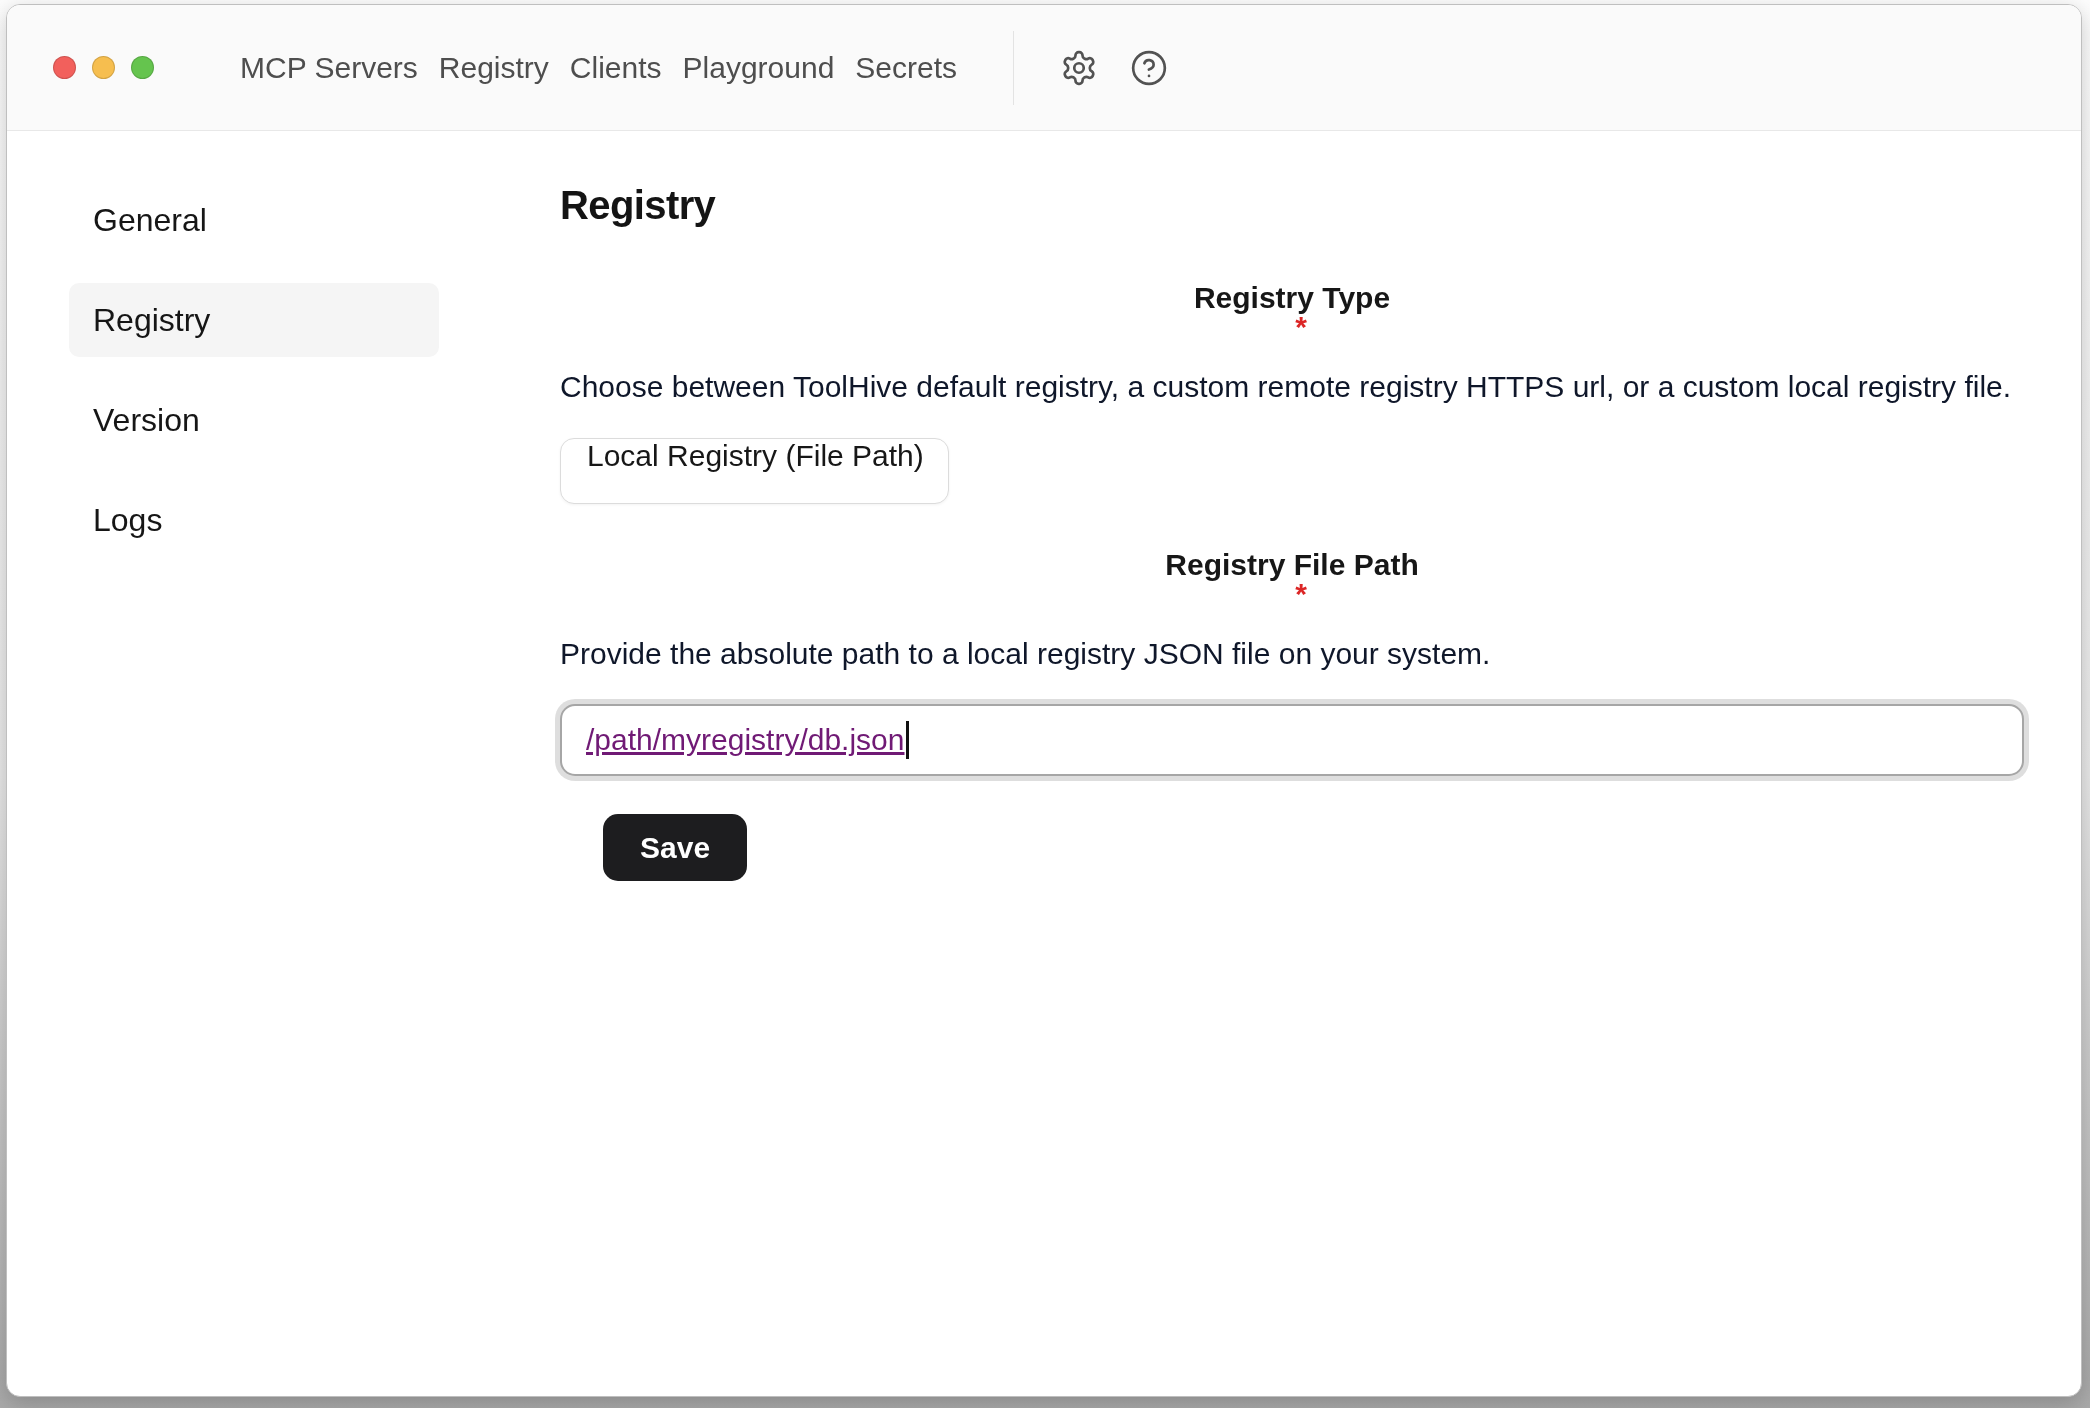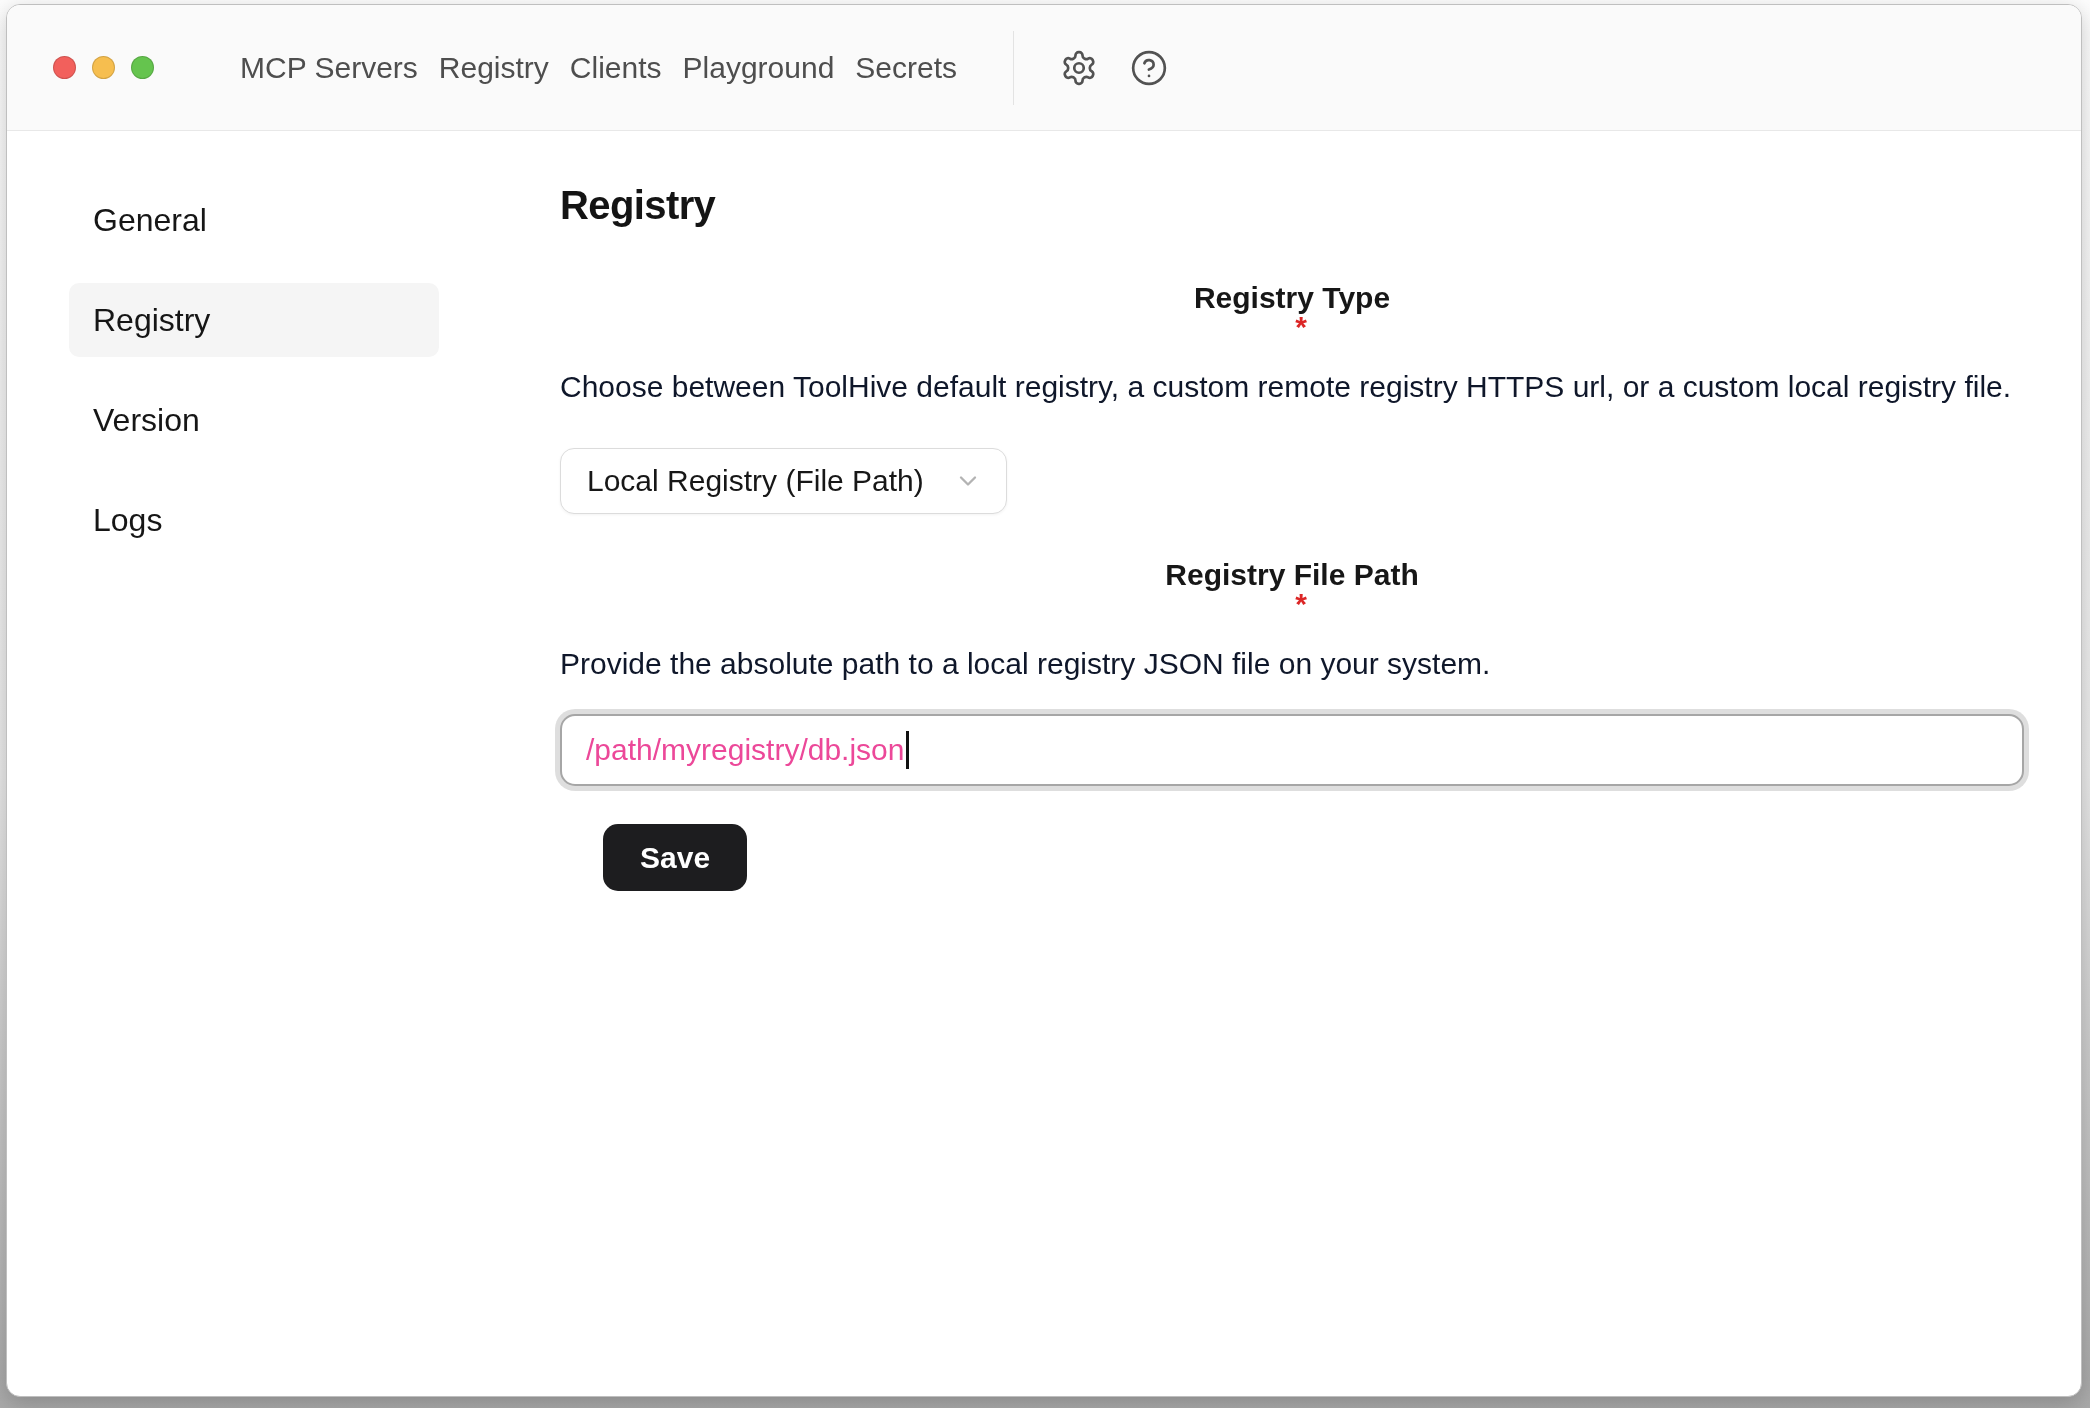--- a/index.html
+++ b/index.html
@@ -87,44 +87,46 @@
   }
   .field-label-row { display: flex; align-items: center; line-height: 1; flex-direction: column; }
   .field-label { font-size: 30px; font-weight: 600; color: #171717; }
   .required-mark { font-size: 30px; font-weight: 600; color: #dc2626; margin-left: 18px; position: relative; top: -1px; }
   .field-desc {
     margin: 24px 0 0 0;
     font-size: 30px; color: #0f172a; line-height: 1.35;
   }
 
   .select-trigger {
-    margin-top: 40px;
+    margin-top: 30px;
     display: inline-flex; align-items: center; gap: 30px;
     height: 66px; padding: 0 24px 0 26px;
     background: #ffffff;
     border: 1px solid #dcdcdc; border-radius: 14px;
     box-shadow: 0 1px 3px rgba(0,0,0,0.05);
     font-family: inherit; font-size: 30px; color: #171717;
     cursor: default;
+    flex-direction: column;
   }
   .select-trigger svg { width: 28px; height: 28px; stroke: #b3b3b3; fill: none;
     stroke-width: 2; stroke-linecap: round; stroke-linejoin: round; }
 
   .field-path { margin-top: 46px; }
 
   .text-input {
     margin-top: 30px;
     width: 1493px; max-width: 100%; height: 72px;
     background: #ffffff;
     border: 2px solid #a6a6a6; border-radius: 15px;
     box-shadow: 0 0 0 5px rgba(0,0,0,0.13);
     display: flex; align-items: center;
     padding: 0 24px;
-    font-size: 30px; color: #ec4899;
+    font-size: 30px; color: #701a75;
     cursor: text;
+    text-decoration: underline;
   }
   .caret { width: 3px; height: 38px; background: #111111; margin-left: 2px; flex-shrink: 0; }
 
   .save-button {
     margin-top: 38px;
     height: 67px; padding: 0 37px;
     background: #1d1d1f; color: #ffffff;
     border: none; border-radius: 15px;
     font-family: inherit; font-size: 30px; font-weight: 600;
     line-height: 1; cursor: default; margin-left: 43px;

